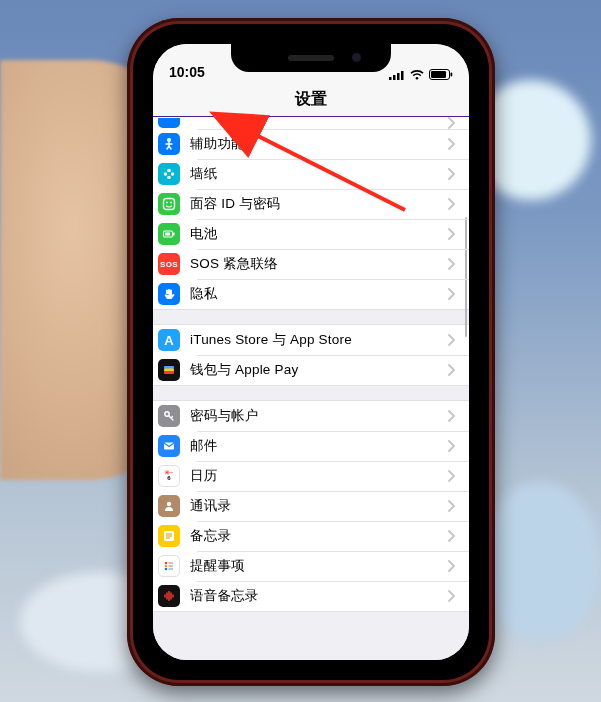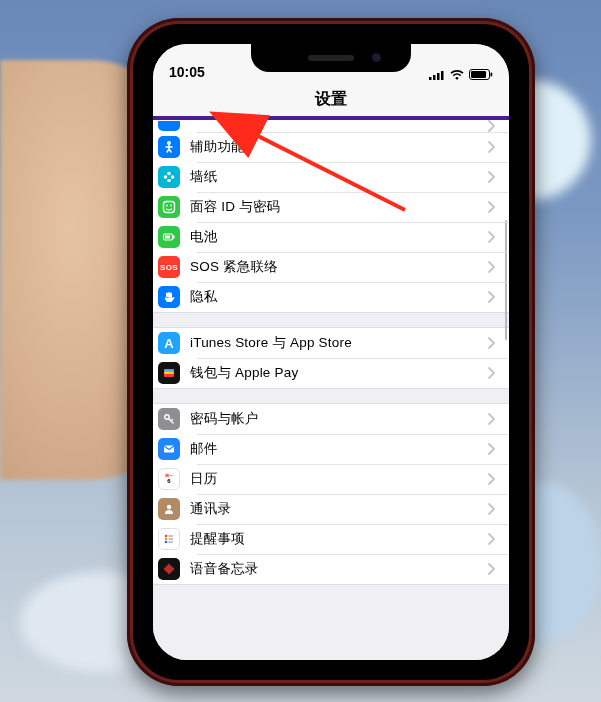--- a/index.html
+++ b/index.html
@@ -1,30 +1,30 @@
 <!DOCTYPE html>
 <html><head>
 <meta charset="utf-8">
 <style>
   html,body{margin:0;padding:0;width:601px;height:702px;overflow:hidden;font-family:-apple-system,"Helvetica Neue",Arial,sans-serif;}
   .bg{position:absolute;inset:0;background:linear-gradient(180deg,#6a88b8 0%,#7a98c2 30%,#b4c4d4 70%,#cfd8e0 100%);}
   .blob{position:absolute;border-radius:50%;filter:blur(6px);}
   .hand{position:absolute;left:0;top:60px;width:180px;height:420px;background:radial-gradient(ellipse at 40% 40%,#e6c3a3 0%,#d4ae8c 60%,#c29d7c 100%);border-radius:0 90px 90px 0;filter:blur(2px);}
-  .phone{position:absolute;left:127px;top:18px;width:408px;height:668px;background:#6b1e1a;border-radius:52px;box-shadow:0 8px 20px rgba(0,0,0,.5),inset 0 0 0 3px #3a0e0c;}
+  .phone{position:absolute;left:127px;top:18px;width:368px;height:668px;background:#6b1e1a;border-radius:52px;box-shadow:0 8px 20px rgba(0,0,0,.5),inset 0 0 0 3px #3a0e0c;}
   .bezel{position:absolute;inset:6px;background:#000;border-radius:46px;}
   .screen{position:absolute;left:20px;top:20px;right:20px;bottom:20px;background:#f2f2f7;border-radius:34px;overflow:hidden;}
   .notch{position:absolute;top:0;left:50%;transform:translateX(-50%);width:160px;height:28px;background:#000;border-radius:0 0 18px 18px;z-index:20;}
   .notch:before{content:"";position:absolute;left:50%;top:11px;transform:translateX(-50%);width:46px;height:6px;background:#222;border-radius:3px;}
   .notch:after{content:"";position:absolute;right:30px;top:9px;width:9px;height:9px;background:#1a1a2a;border-radius:50%;}
   .statusbar{position:relative;height:36px;background:#f7f7f8;display:flex;align-items:flex-end;padding:0 16px 2px;font-size:14px;font-weight:600;color:#000;z-index:5;}
   .sb-left{flex:0 0 68px;}
   .sb-right{margin-left:auto;display:flex;align-items:center;gap:5px;}
   .sig,.wifi,.batt{display:inline-block;}
   .sig svg,.wifi svg,.batt svg{display:block;}
-  .navbar{position:relative;height:34px;background:#f7f7f8;border-bottom:4px solid #4c1d95;display:flex;align-items:center;justify-content:center;font-size:16px;font-weight:600;color:#000;}
+  .navbar{position:relative;height:34px;background:#f7f7f8;border-bottom:1px solid #4c1d95;display:flex;align-items:center;justify-content:center;font-size:16px;font-weight:600;color:#000;}
   .list{position:relative;height:calc(100% - 70px);overflow:hidden;background:#efeff4;}
   .group{background:#fff;border-top:1px solid #e0e0e3;border-bottom:1px solid #e0e0e3;margin-bottom:14px;}
   .group.first-partial{border-top:none;}
   .row{display:flex;align-items:center;height:30px;padding-left:5px;position:relative;}
   .row.partial-top{height:12px;}
   .row + .row:before{content:"";position:absolute;left:44px;right:0;top:0;height:1px;background:#e3e3e6;}
   .ico{width:22px;height:22px;border-radius:5px;margin-right:10px;display:flex;align-items:center;justify-content:center;color:#fff;font-size:12px;font-weight:700;flex:0 0 22px;}
   .lbl{flex:1;font-size:13.5px;color:#000;letter-spacing:.2px;}
   .chev{width:20px;color:#c5c5c9;margin-right:8px;display:flex;align-items:center;justify-content:center;}
   .scrollind{position:absolute;right:2px;top:100px;width:2px;height:120px;background:#b8b8bc;border-radius:1px;}
@@ -268,20 +268,36 @@
                 </svg>
               </div>
               <span class="lbl">通讯录</span>
               <span class="chev">
                 <svg width="8" height="12" viewBox="0 0 8 12">
                   <path d="M2 1l5 5-5 5" fill="none" stroke="#c5c5c9" stroke-width="1.8" stroke-linecap="round" stroke-linejoin="round"></path>
                 </svg>
               </span>
             </div>
             <div class="row">
+              <div class="ico c-notes">
+                <svg width="14" height="14" viewBox="0 0 14 14">
+                  <rect x="2" y="2" width="10" height="10" rx="1.5" fill="#fff"></rect>
+                  <line x1="4" y1="5" x2="10" y2="5" stroke="#c9a000" stroke-width="1"></line>
+                  <line x1="4" y1="7" x2="10" y2="7" stroke="#c9a000" stroke-width="1"></line>
+                  <line x1="4" y1="9" x2="8" y2="9" stroke="#c9a000" stroke-width="1"></line>
+                </svg>
+              </div>
+              <span class="lbl">备忘录</span>
+              <span class="chev">
+                <svg width="8" height="12" viewBox="0 0 8 12">
+                  <path d="M2 1l5 5-5 5" fill="none" stroke="#c5c5c9" stroke-width="1.8" stroke-linecap="round" stroke-linejoin="round"></path>
+                </svg>
+              </span>
+            </div>
+            <div class="row">
               <div class="ico c-rem">
                 <svg width="14" height="14" viewBox="0 0 14 14">
                   <circle cx="4" cy="4" r="1.3" fill="#ff3b30"></circle>
                   <circle cx="4" cy="7" r="1.3" fill="#ff9500"></circle>
                   <circle cx="4" cy="10" r="1.3" fill="#007aff"></circle>
                   <line x1="6.5" y1="4" x2="11" y2="4" stroke="#888" stroke-width="1"></line>
                   <line x1="6.5" y1="7" x2="11" y2="7" stroke="#888" stroke-width="1"></line>
                   <line x1="6.5" y1="10" x2="11" y2="10" stroke="#888" stroke-width="1"></line>
                 </svg>
               </div>

